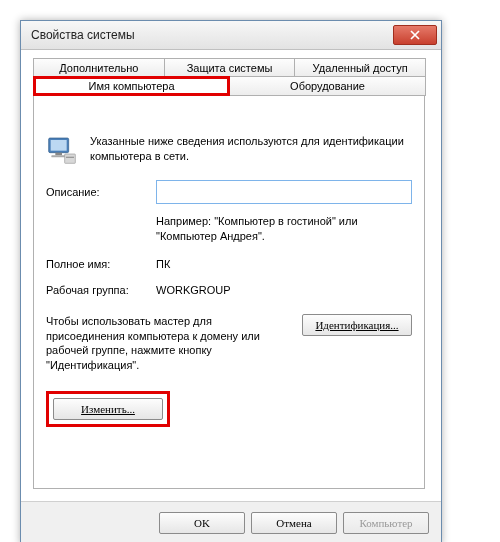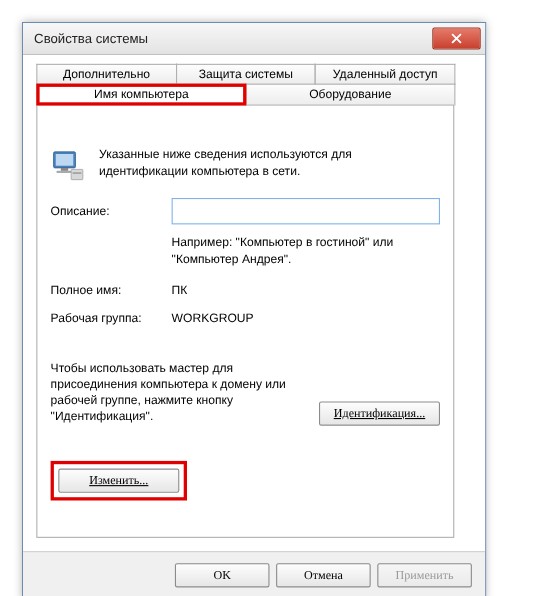--- a/index.html
+++ b/index.html
@@ -36,21 +36,21 @@
     border-radius: 2px;
     display: flex;
     align-items: center;
     justify-content: center;
     color: #fff;
     font-weight: bold;
     font-size: 10px;
     cursor: pointer;
   }
   .content {
-    padding: 8px 28px 12px 12px;
+    padding: 8px 16px 12px 12px;
     background: #fff;
   }
   .tabs-row {
     display: flex;
     gap: 0;
   }
   .tab {
     flex: 1;
     border: 1px solid #b0b0b0;
     border-bottom: none;
@@ -117,23 +117,22 @@
     font-size: 11px;
     font-family: inherit;
   }
   .example {
     margin-top: 10px;
     margin-left: 110px;
     line-height: 1.35;
   }
   .block {
     display: flex;
-    margin-top: 32px;
+    margin-top: 18px;
     gap: 10px;
-    align-items: flex-end;
   }
   .block-text {
     flex: 1;
     line-height: 1.35;
   }
   .btn {
     width: 110px;
     height: 22px;
     border: 1px solid #8b8b8b;
     background: linear-gradient(to bottom, #fdfdfd, #e6e6e6);
@@ -235,16 +234,16 @@
           <button class="btn u">Изменить...</button>
         </div>
       </div>
 
     </div>
   </div>
 
   <div class="bottom-bar">
     <button class="btn">OK</button>
     <button class="btn">Отмена</button>
-    <button class="btn" disabled="">Применить</button>
+    <button class="btn" disabled="">Компьютер</button>
   </div>
 
 </div>
 
 </body></html>

